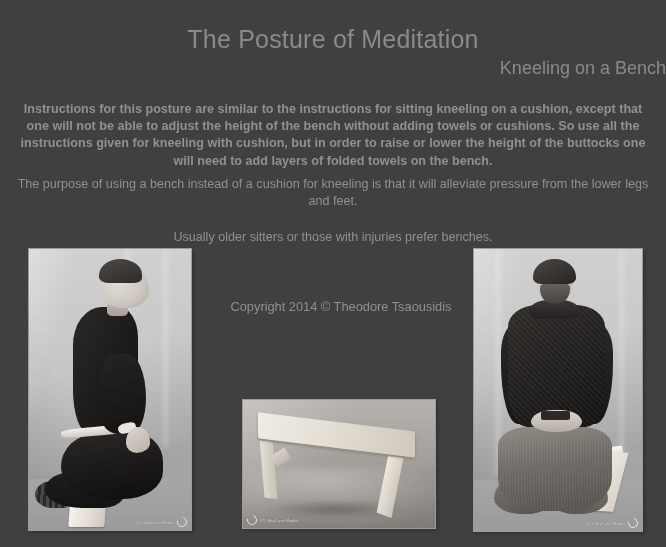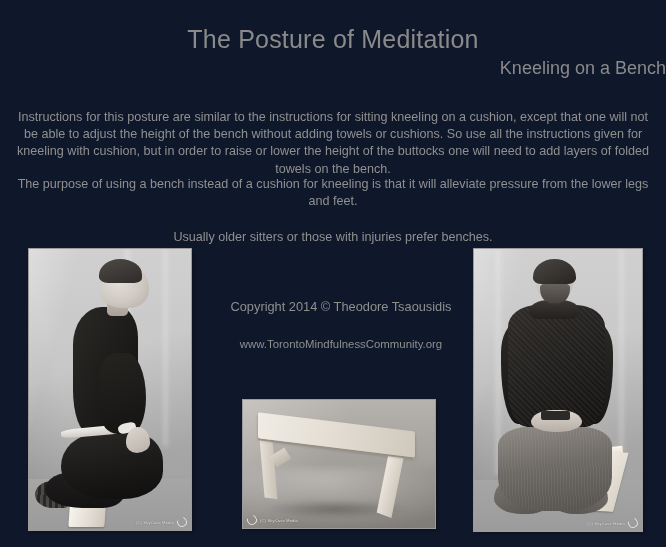--- a/index.html
+++ b/index.html
@@ -13,21 +13,21 @@
     height: 547px;
     overflow: hidden;
     font-family: "Liberation Sans", sans-serif;
     color: #8e8e8e;
     position: relative;
   }
   .page {
     position: relative;
     width: 666px;
     height: 547px;
-    background: #0f172a;
+    background: #404040;
   }
 
   
   .title {
     position: absolute;
     top: 8px;
     left: 0;
     width: 666px;
     text-align: center;
     font-size: 25px;
@@ -51,21 +51,21 @@
   
   .para {
     position: absolute;
     left: 0;
     width: 666px;
     text-align: center;
     font-size: 12.6px;
     line-height: 17.4px;
     color: #909090;
   }
-  .para-1 { top: 96px;  padding: 0 14px; box-sizing: border-box; }
+  .para-1 { top: 88px;  padding: 0 14px; box-sizing: border-box; font-weight: bold; }
   .para-2 { top: 163px; padding: 0 16px; box-sizing: border-box; }
   .para-3 { top: 216px; padding: 0 16px; box-sizing: border-box; }
 
   
   .copyright {
     position: absolute;
     top: 299px;
     left: 196px;
     width: 290px;
     text-align: center;
@@ -392,21 +392,20 @@
 <div class="page">
 
   <h1 class="title">The Posture of Meditation</h1>
   <h2 class="subtitle">Kneeling on a Bench</h2>
 
   <p class="para para-1">Instructions for this posture are similar to the instructions for sitting kneeling on a cushion, except that one will not be able to adjust the height of the bench without adding towels or cushions. So use all the instructions given for kneeling with cushion, but in order to raise or lower the height of the buttocks one will need to add layers of folded towels on the bench.</p>
   <p class="para para-2">The purpose of using a bench instead of a cushion for kneeling is that it will alleviate pressure from the lower legs and feet.</p>
   <p class="para para-3">Usually older sitters or those with injuries prefer benches.</p>
 
   <div class="copyright">Copyright 2014 © Theodore Tsaousidis</div>
-  <div class="website">www.TorontoMindfulnessCommunity.org</div>
 
   <div class="photo photo-left">
     <div class="scene">
       <div class="backdrop"></div>
       <div class="fold" style="left:58%;top:0;width:9px;height:78%;"></div>
       <div class="fold" style="left:82%;top:0;width:7px;height:70%;"></div>
       <div class="floor"></div>
 
       <div class="sil lf-bench-top"></div>
       <div class="sil lf-bench"></div>

